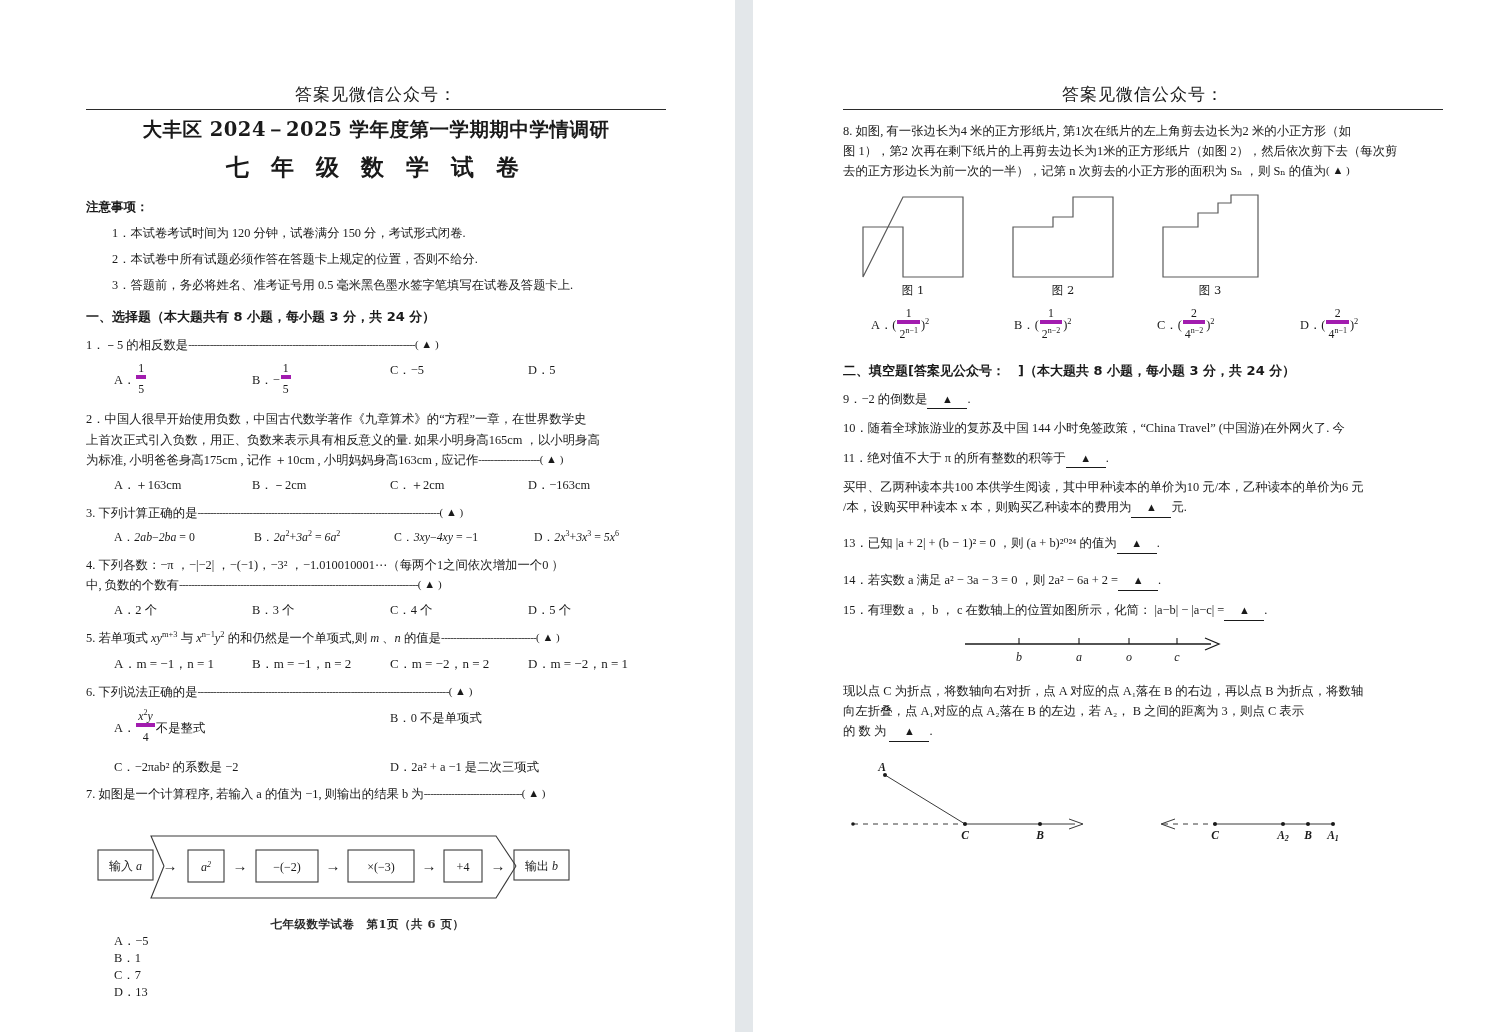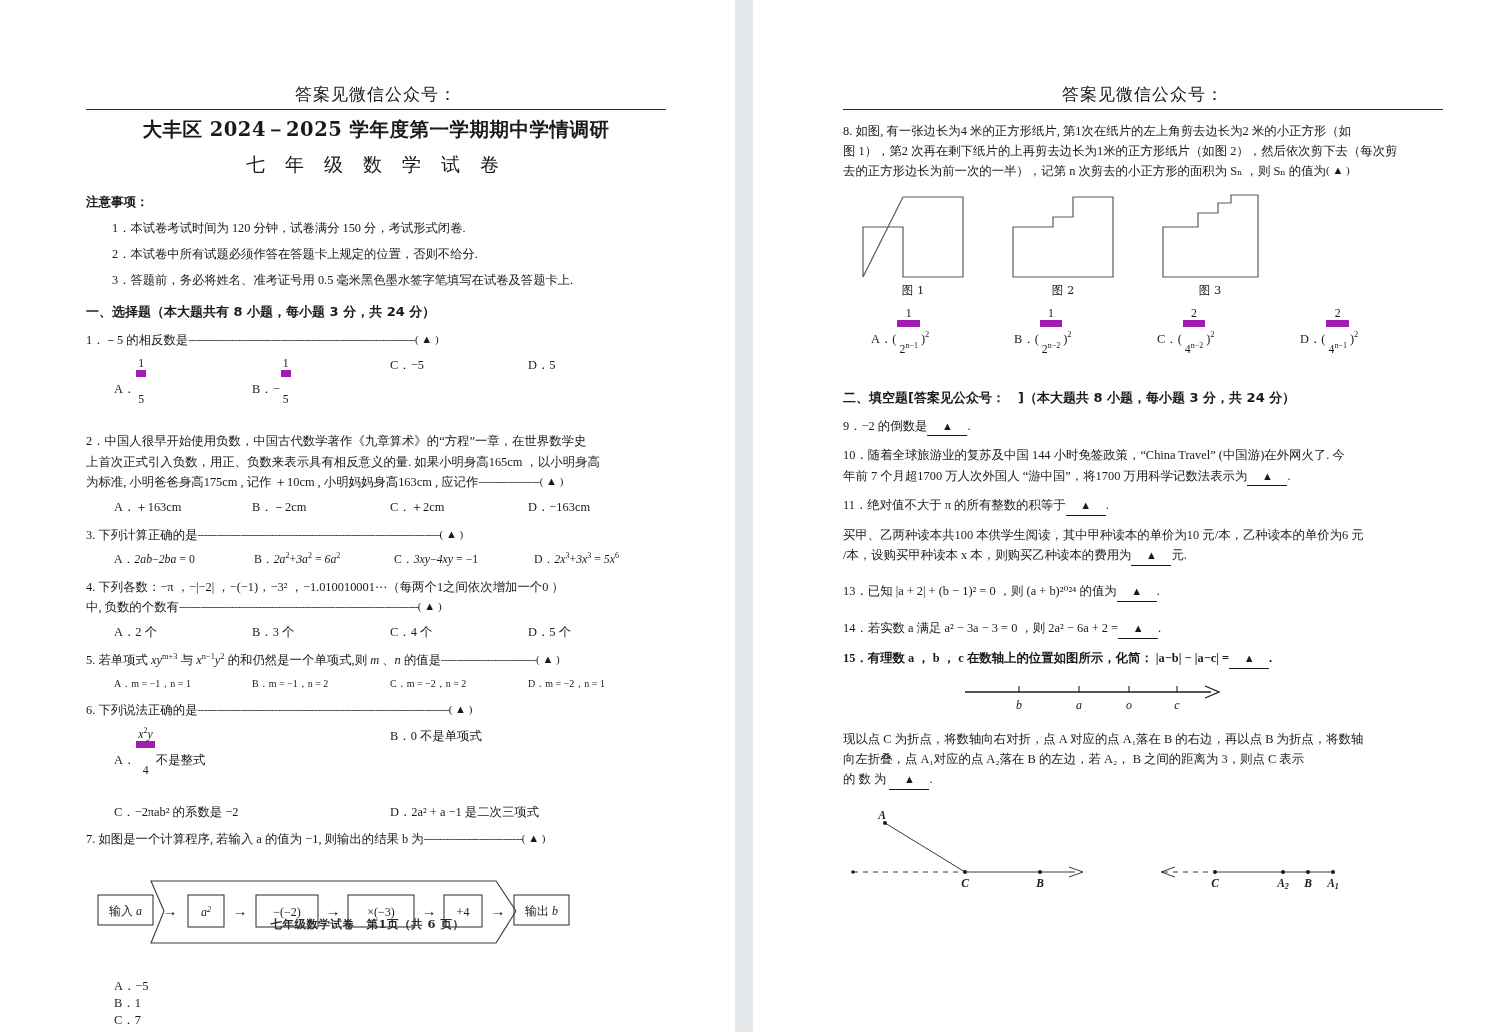--- a/index.html
+++ b/index.html
@@ -56,23 +56,23 @@
     text-align: center;
     font-size: 19.5px;
     font-family: "DejaVu Serif", serif;
     font-weight: 600;
     margin-top: 6px;
     letter-spacing: 0.5px;
     white-space: nowrap;
   }
   .exam-subtitle {
     text-align: center;
-    font-size: 19px;
+    font-size: 23px;
     font-family: "DejaVu Serif", serif;
-    font-weight: 400;
+    font-weight: 700;
     letter-spacing: 7px;
     margin-top: 9px;
   }
 
   .notice-head {
     font-size: 12.5px;
     font-weight: 700;
     font-family: "DejaVu Sans", sans-serif;
     margin-top: 16px;
   }
@@ -117,21 +117,21 @@
 
   .frac {
     display: inline-block;
     vertical-align: middle;
     text-align: center;
     font-size: 0.95em;
     line-height: 1.12;
     margin: 0 1px;
   }
   .frac .num { display: block; padding: 0 2px; }
-  .frac .den { display: block; padding: 16px 2px; border-top: 7px solid #a21caf; }
+  .frac .den { display: block; padding: 4px 2px; border-top: 4px solid #a21caf; }
 
   .blank {
     display: inline-block;
     min-width: 40px;
     border-bottom: 1px solid #1a1a1a;
     text-align: center;
     font-size: 11px;
   }
 
   .figbox { margin-top: 8px; }
@@ -212,21 +212,21 @@
       <div class="opts">
         <div>A．2 个</div>
         <div>B．3 个</div>
         <div>C．4 个</div>
         <div>D．5 个</div>
       </div>
 
       <div class="q">
         5. 若单项式 <i>xy</i><sup>m+3</sup> 与 <i>x</i><sup>n−1</sup><i>y</i><sup>2</sup> 的和仍然是一个单项式,则 <i>m</i> 、<i>n</i> 的值是<span class="dotfill">-------------------------------</span><span class="tri">( ▲ )</span>
       </div>
-      <div class="opts tight" style="font-size:10px;justify-content:center;">
+      <div class="opts tight" style="font-size:13px;justify-content:center;">
         <div>A．m = −1，n = 1</div>
         <div>B．m = −1，n = 2</div>
         <div>C．m = −2，n = 2</div>
         <div>D．m = −2，n = 1</div>
       </div>
 
       <div class="q">
         <span>6. 下列说法正确的是</span><span class="dotfill">----------------------------------------------------------------------------------</span><span class="tri">( ▲ )</span>
       </div>
       <div class="opts wide2" style="margin-top:8px;">
@@ -324,41 +324,40 @@
       </div>
 
       <div class="sec-head" style="margin-top:16px;">二、填空题[答案见公众号：　]（本大题共 8 小题，每小题 3 分，共 24 分）</div>
 
       <div class="q">
         <span>9．−2 的倒数是</span><span class="blank">▲</span><span>.</span>
       </div>
 
       <div class="q">
         <span class="q-line">10．随着全球旅游业的复苏及中国 144 小时免签政策，“China Travel” (中国游)在外网火了. 今</span>
-        <span class="q-line"><span>年前 7 个月超1700 万人次外国人 “游中国”，将1700 万用科学记数法表示为</span><span class="blank">▲</span><span>.</span></span>
       </div>
 
       <div class="q">
         <span>11．绝对值不大于 π 的所有整数的积等于</span><span class="blank">▲</span><span>.</span>
       </div>
 
       <div class="q">
         <span class="q-line">买甲、乙两种读本共100 本供学生阅读，其中甲种读本的单价为10 元/本，乙种读本的单价为6 元</span>
         <span class="q-line"><span>/本，设购买甲种读本 x 本，则购买乙种读本的费用为</span><span class="blank">▲</span><span>元.</span></span>
       </div>
 
       <div class="q" style="margin-top:15px;">
         <span>13．已知 |a + 2| + (b − 1)² = 0 ，则 (a + b)²⁰²⁴ 的值为</span><span class="blank">▲</span><span>.</span>
       </div>
 
       <div class="q" style="margin-top:16px;">
         <span>14．若实数 a 满足 a² − 3a − 3 = 0 ，则 2a² − 6a + 2 =</span><span class="blank">▲</span><span>.</span>
       </div>
 
-      <div class="q" style="font-weight:bold;">
+      <div class="q" style="">
         <span>15．有理数 a ， b ， c 在数轴上的位置如图所示，化简： |a−b| − |a−c| =</span><span class="blank">▲</span><span>.</span>
       </div>
 
       <div class="nl-wrap" style="padding-left:118px;">
         <svg width="290" height="46" viewBox="0 0 290 46">
           <line x1="4" y1="17" x2="250" y2="17" stroke="#1a1a1a" stroke-width="1.3"></line>
           <polyline points="244,11 258,17 244,23" fill="none" stroke="#1a1a1a" stroke-width="1.3"></polyline>
           <g stroke="#1a1a1a" stroke-width="1.1">
             <line x1="58" y1="11" x2="58" y2="17"></line>
             <line x1="118" y1="11" x2="118" y2="17"></line>

